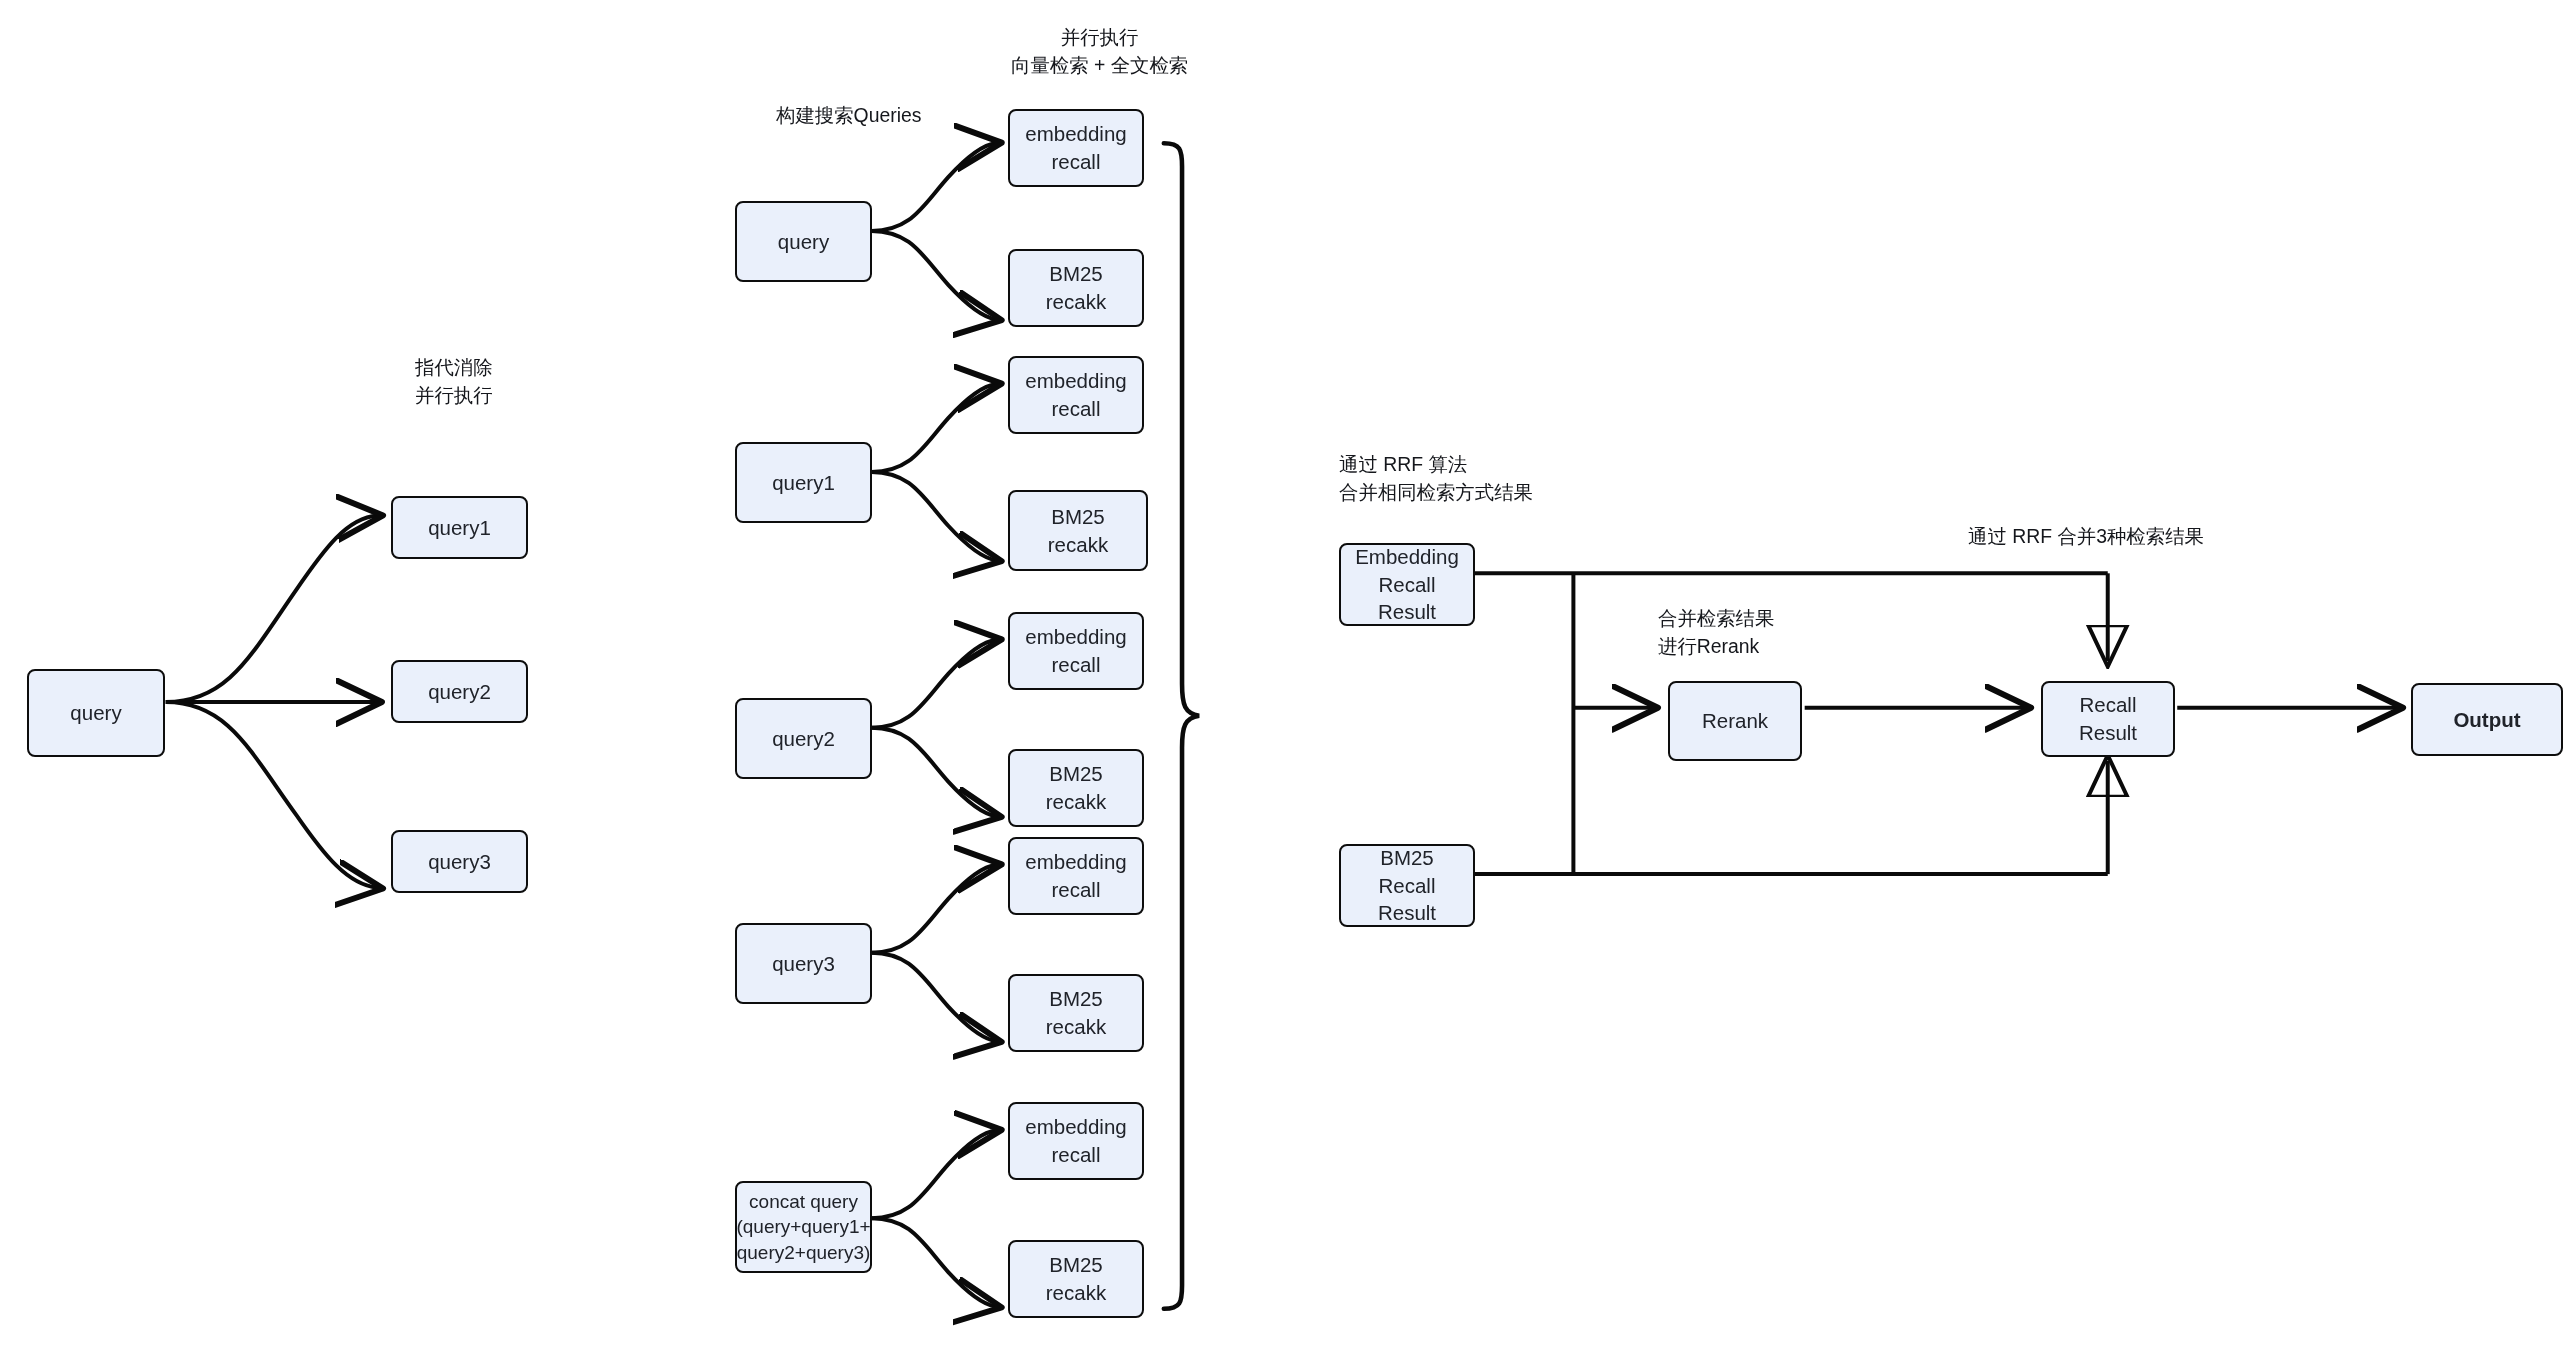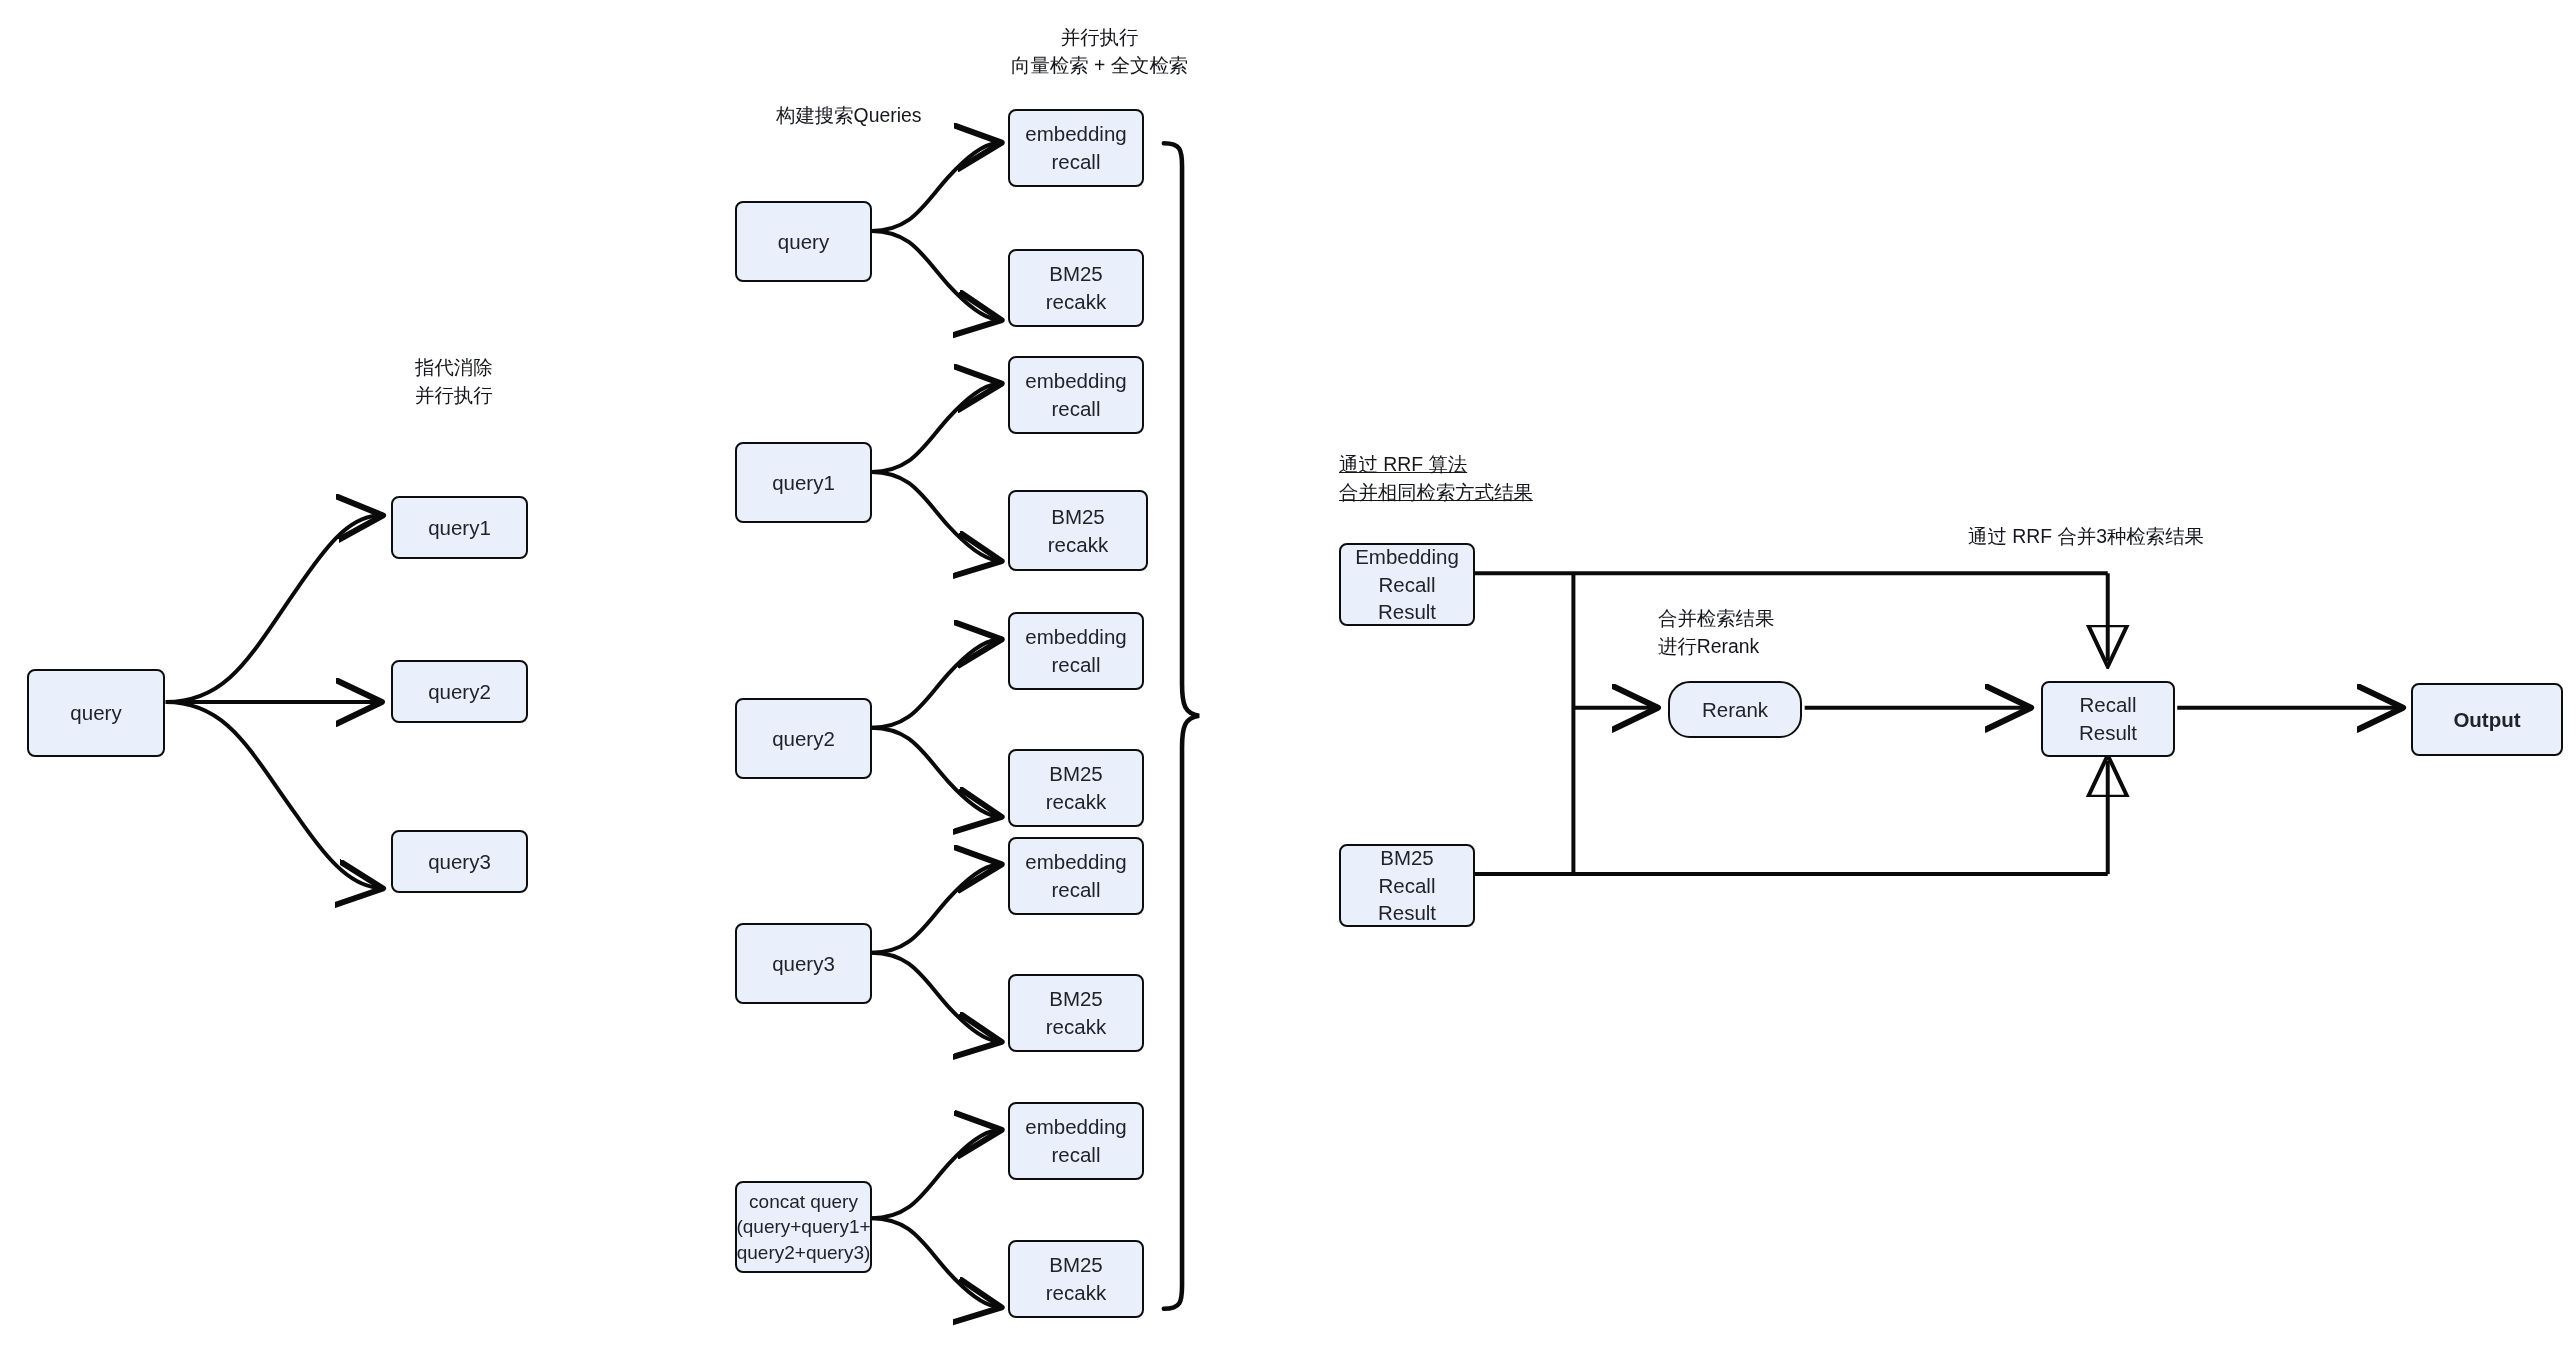--- a/index.html
+++ b/index.html
@@ -93,21 +93,21 @@
   </svg>
 
   <div class="note" style="left:415px;top:353px;">指代消除
 并行执行</div>
 
   <div class="note" style="left:776px;top:101px;">构建搜索Queries</div>
 
   <div class="note" style="left:1011px;top:23px;text-align:center;">并行执行
 向量检索 + 全文检索</div>
 
-  <div class="note" style="left:1339px;top:450px;text-decoration:underline;">通过 RRF 算法
+  <div class="note" style="left:1339px;top:450px;">通过 RRF 算法
 合并相同检索方式结果</div>
 
   <div class="note" style="left:1658px;top:604px;">合并检索结果
 进行Rerank</div>
 
   <div class="note" style="left:1968px;top:500px;margin-top:22px;">通过 RRF 合并3种检索结果</div>
 
   <div class="node" style="left:27px;top:658px;width:138px;height:88px;">query</div>
 
   <div class="node" style="left:391px;top:485px;width:137px;height:63px;">query1</div>
@@ -147,21 +147,21 @@
 recakk</div>
 
   <div class="node" style="left:1339px;top:532px;width:136px;height:83px;">Embedding
 Recall
 Result</div>
 
   <div class="node" style="left:1339px;top:833px;width:136px;height:83px;">BM25
 Recall
 Result</div>
 
-  <div class="node" style="left:1668px;top:670px;width:134px;height:57px;border-radius:22px;">Rerank</div>
+  <div class="node" style="left:1668px;top:670px;width:134px;height:80px;">Rerank</div>
 
   <div class="node" style="left:2041px;top:670px;width:134px;height:76px;">Recall
 Result</div>
 
   <div class="node" style="left:2411px;top:672px;width:152px;height:73px;font-weight:bold;">Output</div>
 
 </div>
 
 
 </body></html>

